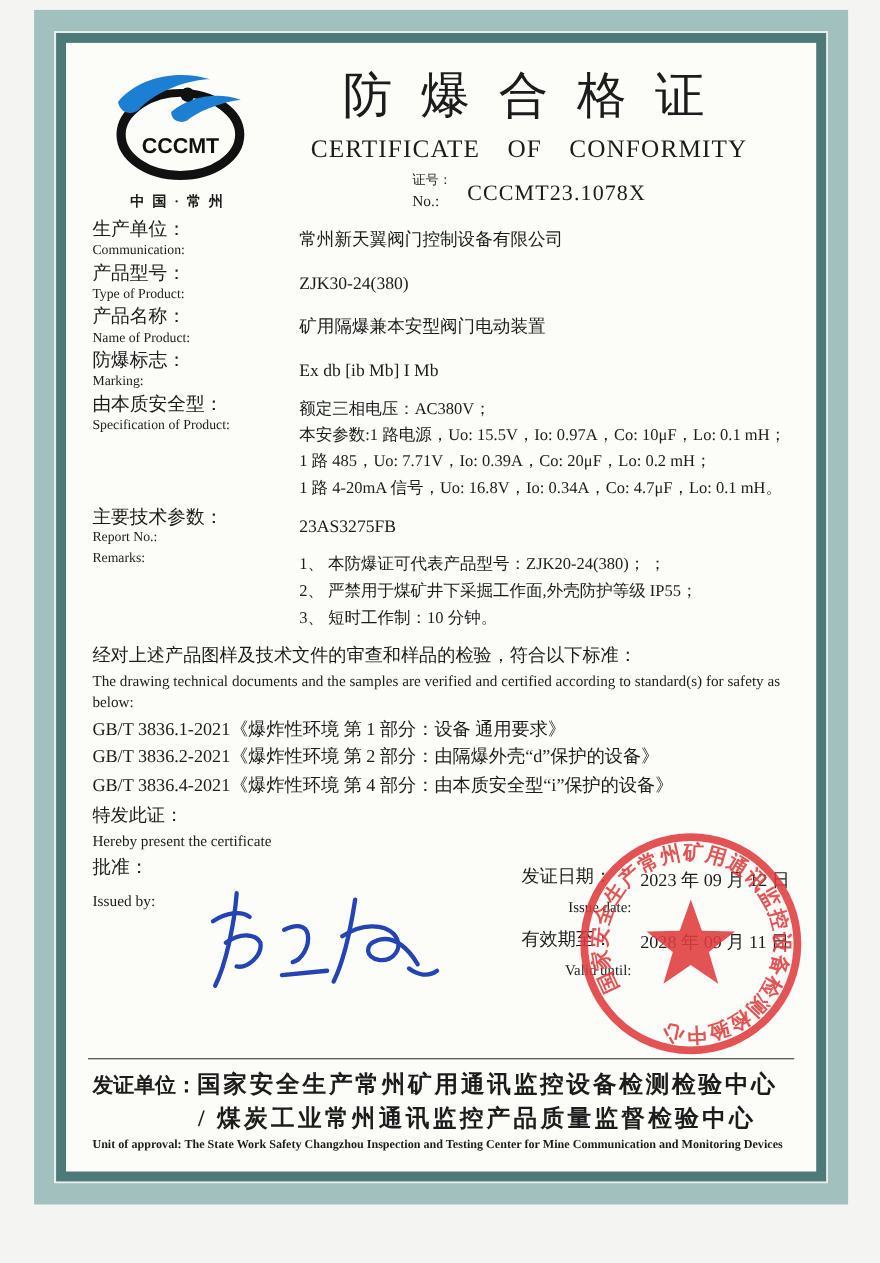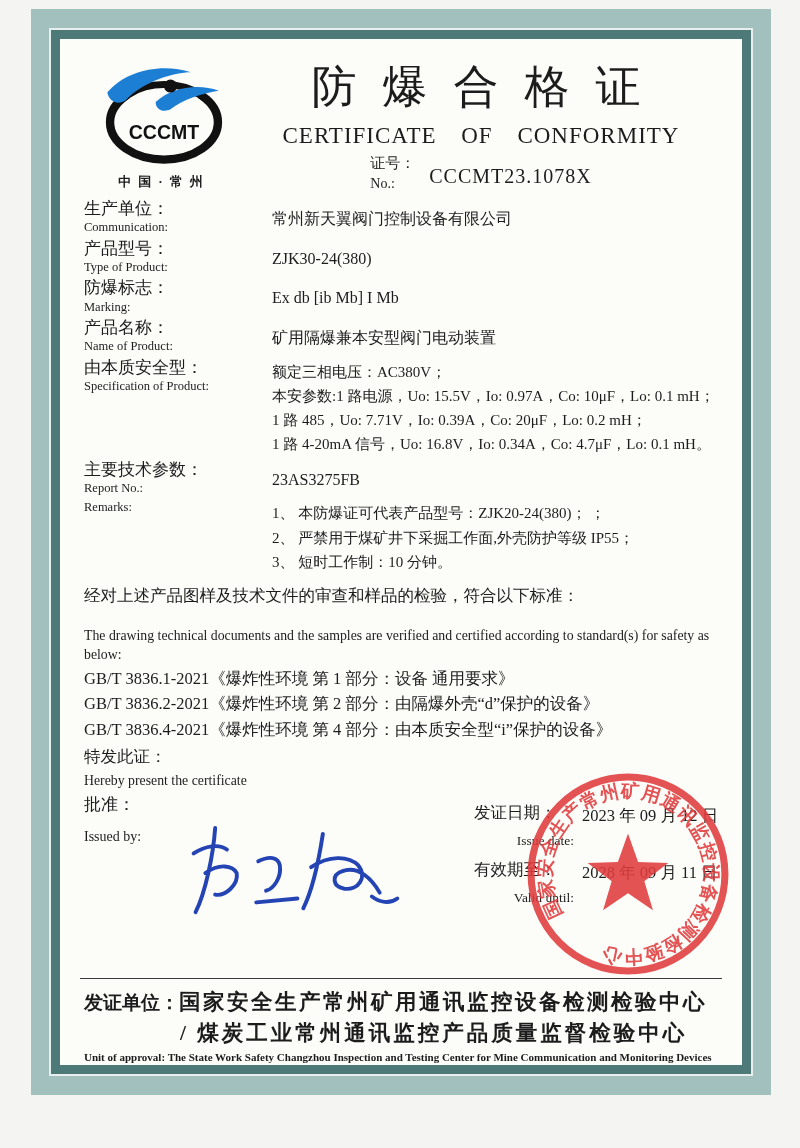--- a/index.html
+++ b/index.html
@@ -15,37 +15,37 @@
 
   
   .header{display:flex;align-items:flex-start;}
   .logo-wrap{width:160px;flex:0 0 160px;text-align:center;padding-top:12px;}
   .logo-region{font-size:13px;font-weight:bold;letter-spacing:7px;margin-top:2px;white-space:nowrap;}
   .head-main{flex:1;text-align:center;}
   .title-cn{font-size:45px;letter-spacing:26px;margin-top:8px;white-space:nowrap;text-indent:16px;}
   .title-en{font-size:23px;word-spacing:18px;margin-top:6px;letter-spacing:1px;}
   .certno-row{display:flex;justify-content:center;align-items:center;margin-top:4px;gap:14px;}
   .certno-labels{text-align:left;line-height:1.25;}
-  .certno-labels .cn{font-size:15px;}
+  .certno-labels .cn{font-size:12px;}
   .certno-labels .en{font-size:14px;}
   .certno-value{font-size:20px;letter-spacing:1px;padding-top:6px;}
 
   
   .fields{margin-top:6px;}
   .frow{display:grid;grid-template-columns:188px 1fr;margin-bottom:3px;}
   .flabel .cn{font-size:17px;display:block;line-height:1.2;}
   .flabel .en{font-size:12.5px;display:block;line-height:1.3;}
   .fvalue{font-size:16px;padding-top:8px;line-height:1.45;}
   .fvalue.lines{padding-top:2px;font-size:15px;line-height:1.62;}
   .fvalue span{display:block;}
 
   
   .standards{margin-top:10px;line-height:1.42;}
   .std-cn{font-size:16.5px;}
-  .std-en{font-size:13.8px;margin-top:18px;}
+  .std-en{font-size:13.8px;margin-top:2px;}
   .std-item{font-size:16.5px;margin-top:2px;}
   .closing-cn{font-size:16.5px;margin-top:4px;}
   .closing-en{font-size:13.8px;margin-top:2px;}
 
   
   .sign-section{position:relative;height:188px;}
   .approve{position:absolute;left:0;top:2px;line-height:1.5;}
   .approve .cn{font-size:17px;display:block;}
   .approve .en{font-size:14px;display:block;margin-top:8px;}
   .sig{position:absolute;left:92px;top:26px;}
@@ -114,32 +114,32 @@
       <div class="frow">
         <div class="flabel">
                 <span class="cn">产品型号：</span>
                 <span class="en">Type of Product:</span>
               </div>
         <div class="fvalue">ZJK30-24(380)</div>
       </div>
 
       <div class="frow">
         <div class="flabel">
+                <span class="cn">产品名称：</span>
+                <span class="en">Name of Product:</span>
+              </div>
+        <div class="fvalue">矿用隔爆兼本安型阀门电动装置</div>
+      </div>
+
+      <div class="frow">
+        <div class="flabel">
                 <span class="cn">防爆标志：</span>
                 <span class="en">Marking:</span>
               </div>
         <div class="fvalue">Ex db [ib Mb] I Mb</div>
-      </div>
-
-      <div class="frow">
-        <div class="flabel">
-                <span class="cn">产品名称：</span>
-                <span class="en">Name of Product:</span>
-              </div>
-        <div class="fvalue">矿用隔爆兼本安型阀门电动装置</div>
       </div>
 
       <div class="frow">
         <div class="flabel">
                 <span class="cn">由本质安全型：</span>
                 <span class="en">Specification of Product:</span>
               </div>
         <div class="fvalue lines">
           <span>额定三相电压：AC380V；</span>
           <span>本安参数:1 路电源，Uo: 15.5V，Io: 0.97A，Co: 10μF，Lo: 0.1 mH；</span>

